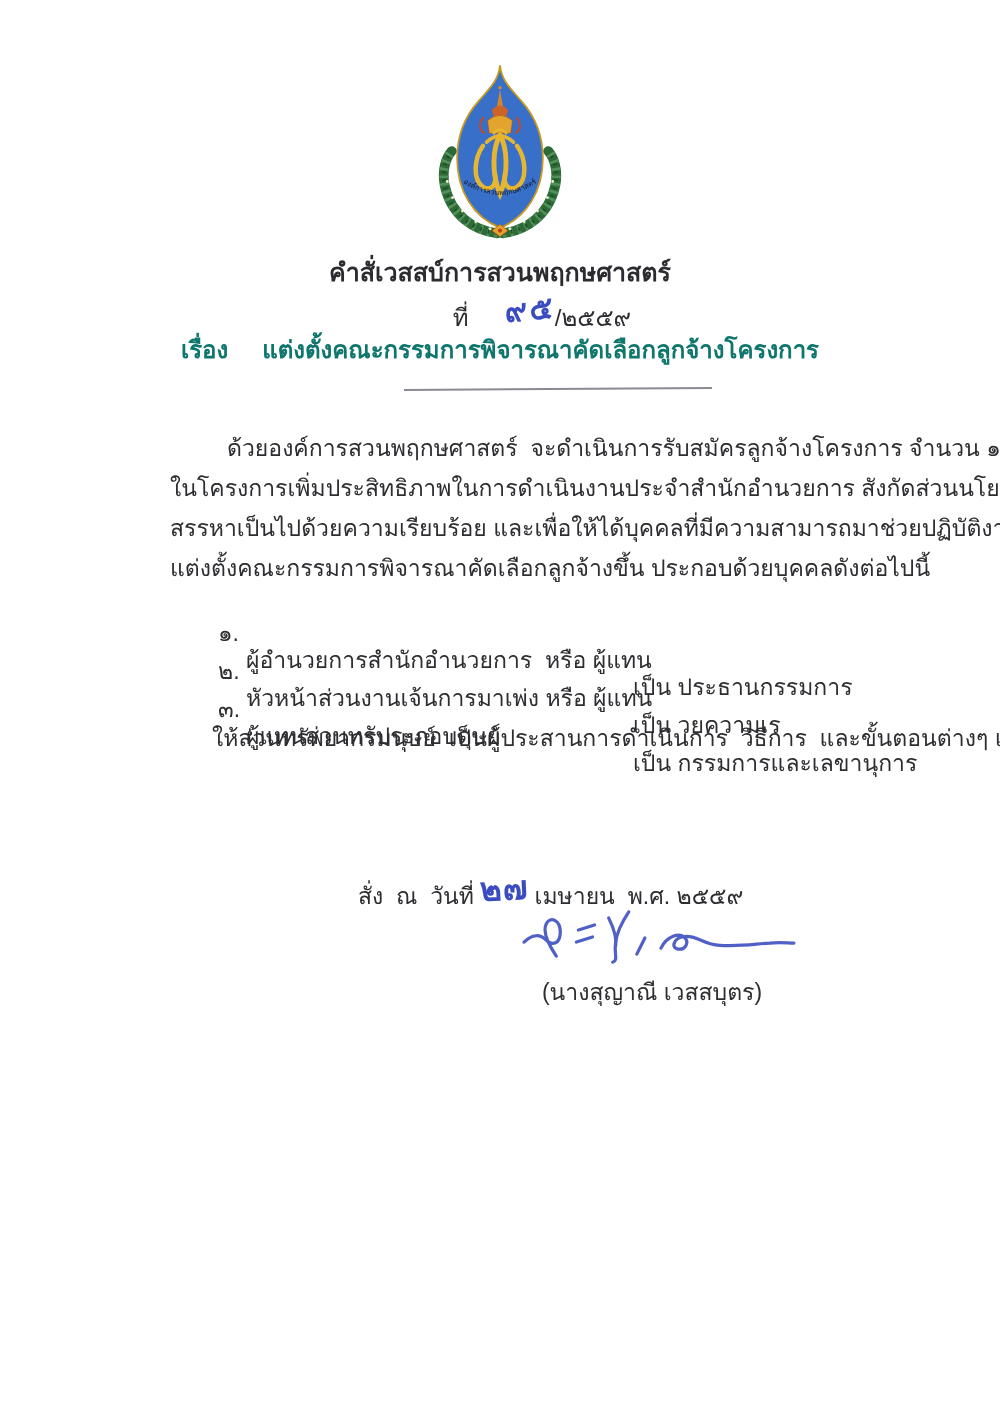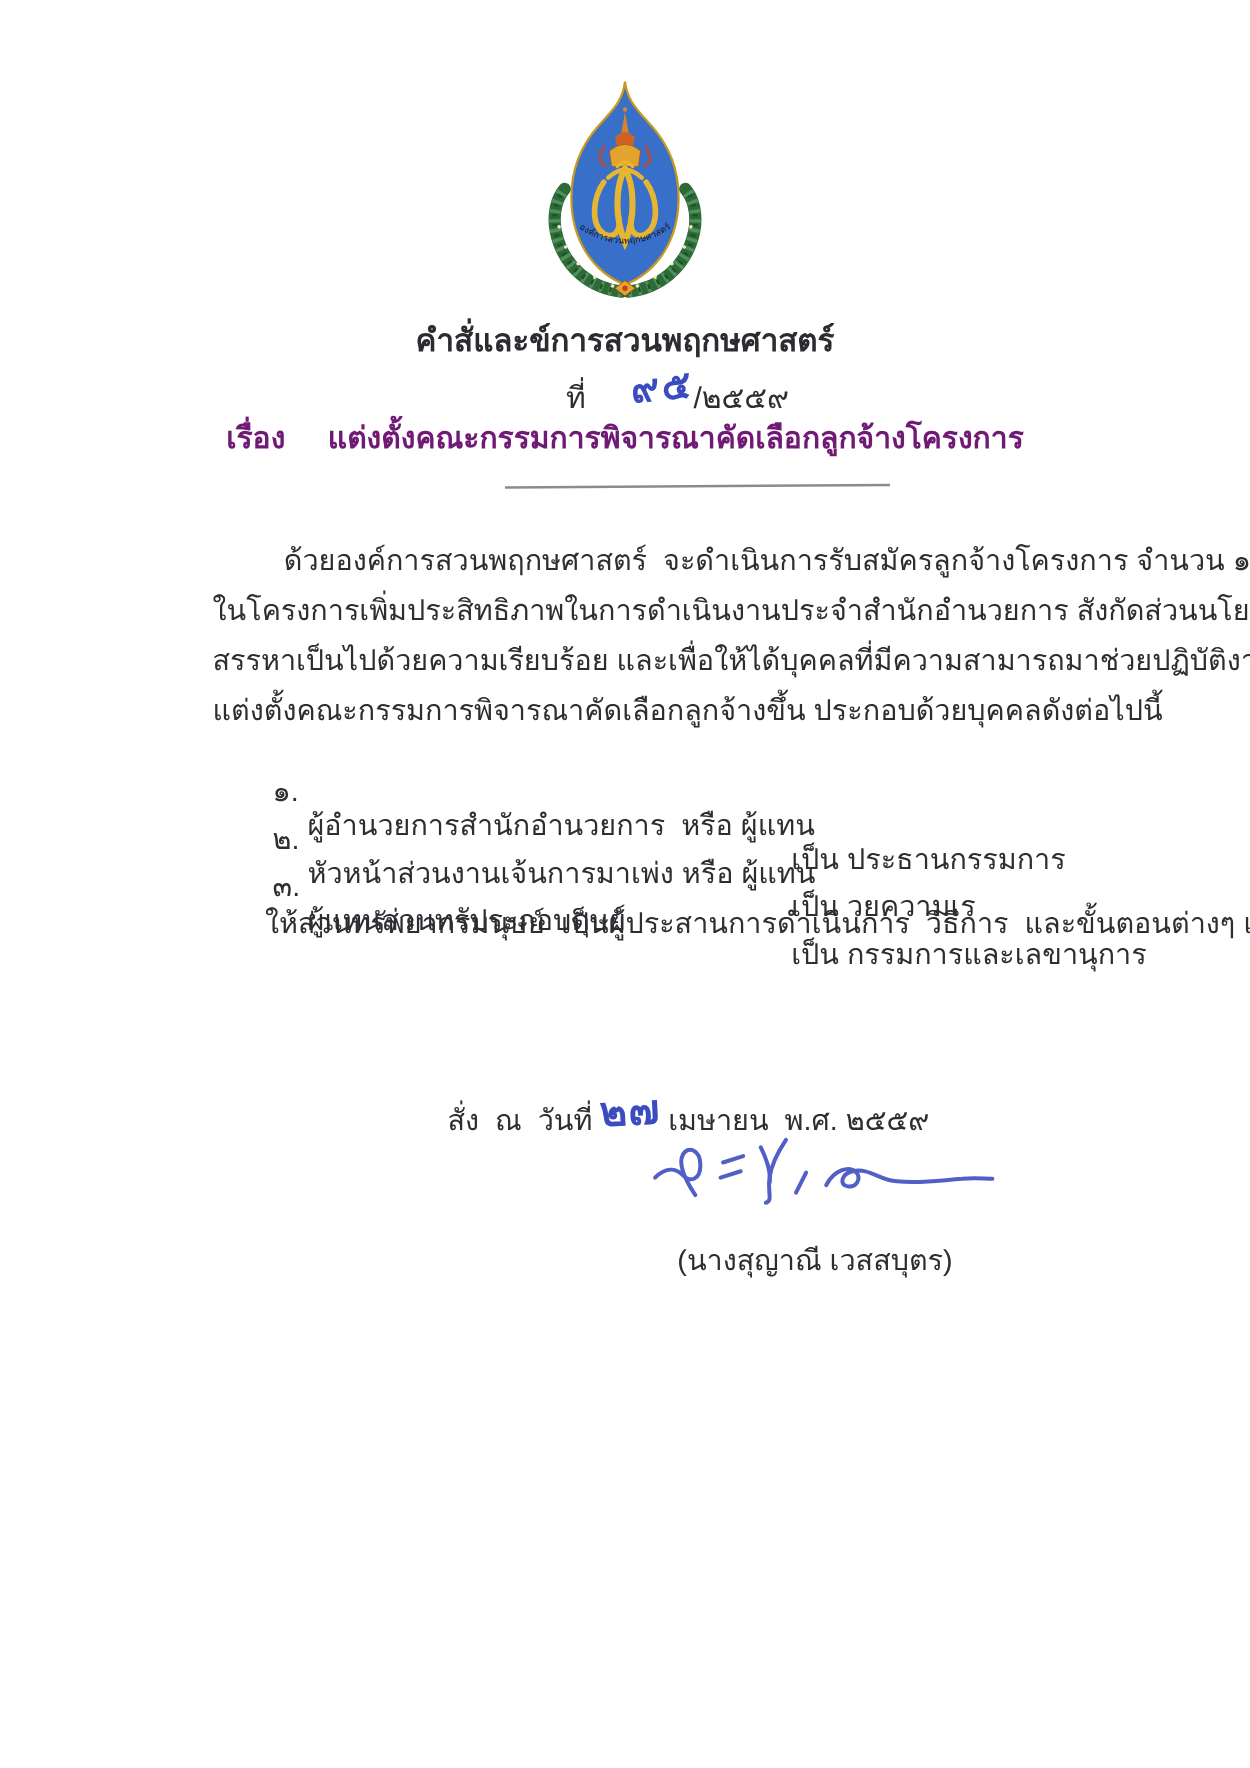--- a/index.html
+++ b/index.html
@@ -7,21 +7,21 @@
     position:relative; width:1000px; height:1414px; background:#ffffff;
     font-family:"Liberation Sans","DejaVu Sans",sans-serif;
     color:#2e2e32; overflow:hidden;
   }
   .abs { position:absolute; }
   .center-row { left:0; right:0; text-align:center; }
   .pre { white-space:pre; }
 
   .doc-title { top:252px; font-size:25px; font-weight:bold; color:#2b2b30; }
   .number-line { top:290px; font-size:24px; transform:translateX(42px); }
-  .subject-line { top:330px; font-size:24px; font-weight:bold; color:#701a75; }
+  .subject-line { top:330px; font-size:24px; font-weight:bold; color:#0f766e; }
   .subject-gap { display:inline-block; width:34px; }
   .num-gap { display:inline-block; width:36px; }
 
   .handwrite {
     display:inline-block; color:#3a4cc0; font-size:31px; font-weight:bold;
     transform:rotate(-5deg) translateY(-6px); letter-spacing:2px;
   }
   .handwrite-date {
     display:inline-block; color:#3a4cc0; font-size:33px; font-weight:bold;
     transform:rotate(-3deg) translateY(-4px); letter-spacing:1px; margin:0 6px;
@@ -43,21 +43,21 @@
   .c-no  { position:absolute; left:48px; }
   .c-name{ position:absolute; left:76px; }
   .c-pos { position:absolute; left:463px; }
 
   .para2 { top:718px; left:170px; width:800px; height:82px; position:absolute; }
   .para2 .l0 { top:0; text-indent:42px; }
   .para2 .l1 { top:40px; }
 
   .date-line { top:866px; left:358px; font-size:23px; white-space:pre; }
   .signature-box { top:902px; left:516px; width:292px; height:64px; }
-  .signer-name  { top:974px; left:452px; width:400px; text-align:center; font-size:23px;margin-top:16px; }
+  .signer-name  { top:974px; left:452px; width:400px; text-align:center; font-size:23px; }
   .signer-title { top:1011px; left:452px; width:400px; text-align:center; font-size:23px; }
 
   .emblem-box { top:54px; left:433px; width:134px; height:196px; }
 </style>
 </head>
 <body>
 
 <div class="page">
 
   <div class="abs emblem-box">
@@ -110,21 +110,21 @@
 
       <defs>
           <path id="qsbg-arc" d="M24,132 Q75,174 126,132"></path>
         </defs>
       <text font-size="8" fill="#15151a" letter-spacing="0.1">
         <textPath href="#qsbg-arc" startOffset="50%" text-anchor="middle">องค์การสวนพฤกษศาสตร์</textPath>
       </text>
     </svg>
   </div>
 
-  <div class="abs center-row doc-title">คำสั่และข์การสวนพฤกษศาสตร์</div>
+  <div class="abs center-row doc-title">คำสั่เวสสบ์การสวนพฤกษศาสตร์</div>
 
   <div class="abs center-row number-line pre"><span>ที่</span><span class="num-gap"></span><span class="handwrite">๙๕</span><span>/๒๕๕๙</span></div>
 
   <div class="abs center-row subject-line pre"><span>เรื่อง</span><span class="subject-gap"></span><span>แต่งตั้งคณะกรรมการพิจารณาคัดเลือกลูกจ้างโครงการ</span></div>
 
   <div class="abs divider"></div>
 
   <div class="para1">
     <div class="bodyline l0">ด้วยองค์การสวนพฤกษศาสตร์  จะดำเนินการรับสมัครลูกจ้างโครงการ จำนวน ๑ อัตรา  ปฏิบัติหน้าที่</div>
     <div class="bodyline l1">ในโครงการเพิ่มประสิทธิภาพในการดำเนินงานประจำสำนักอำนวยการ สังกัดส่วนนโยบายและแผน เพื่อให้การ</div>

